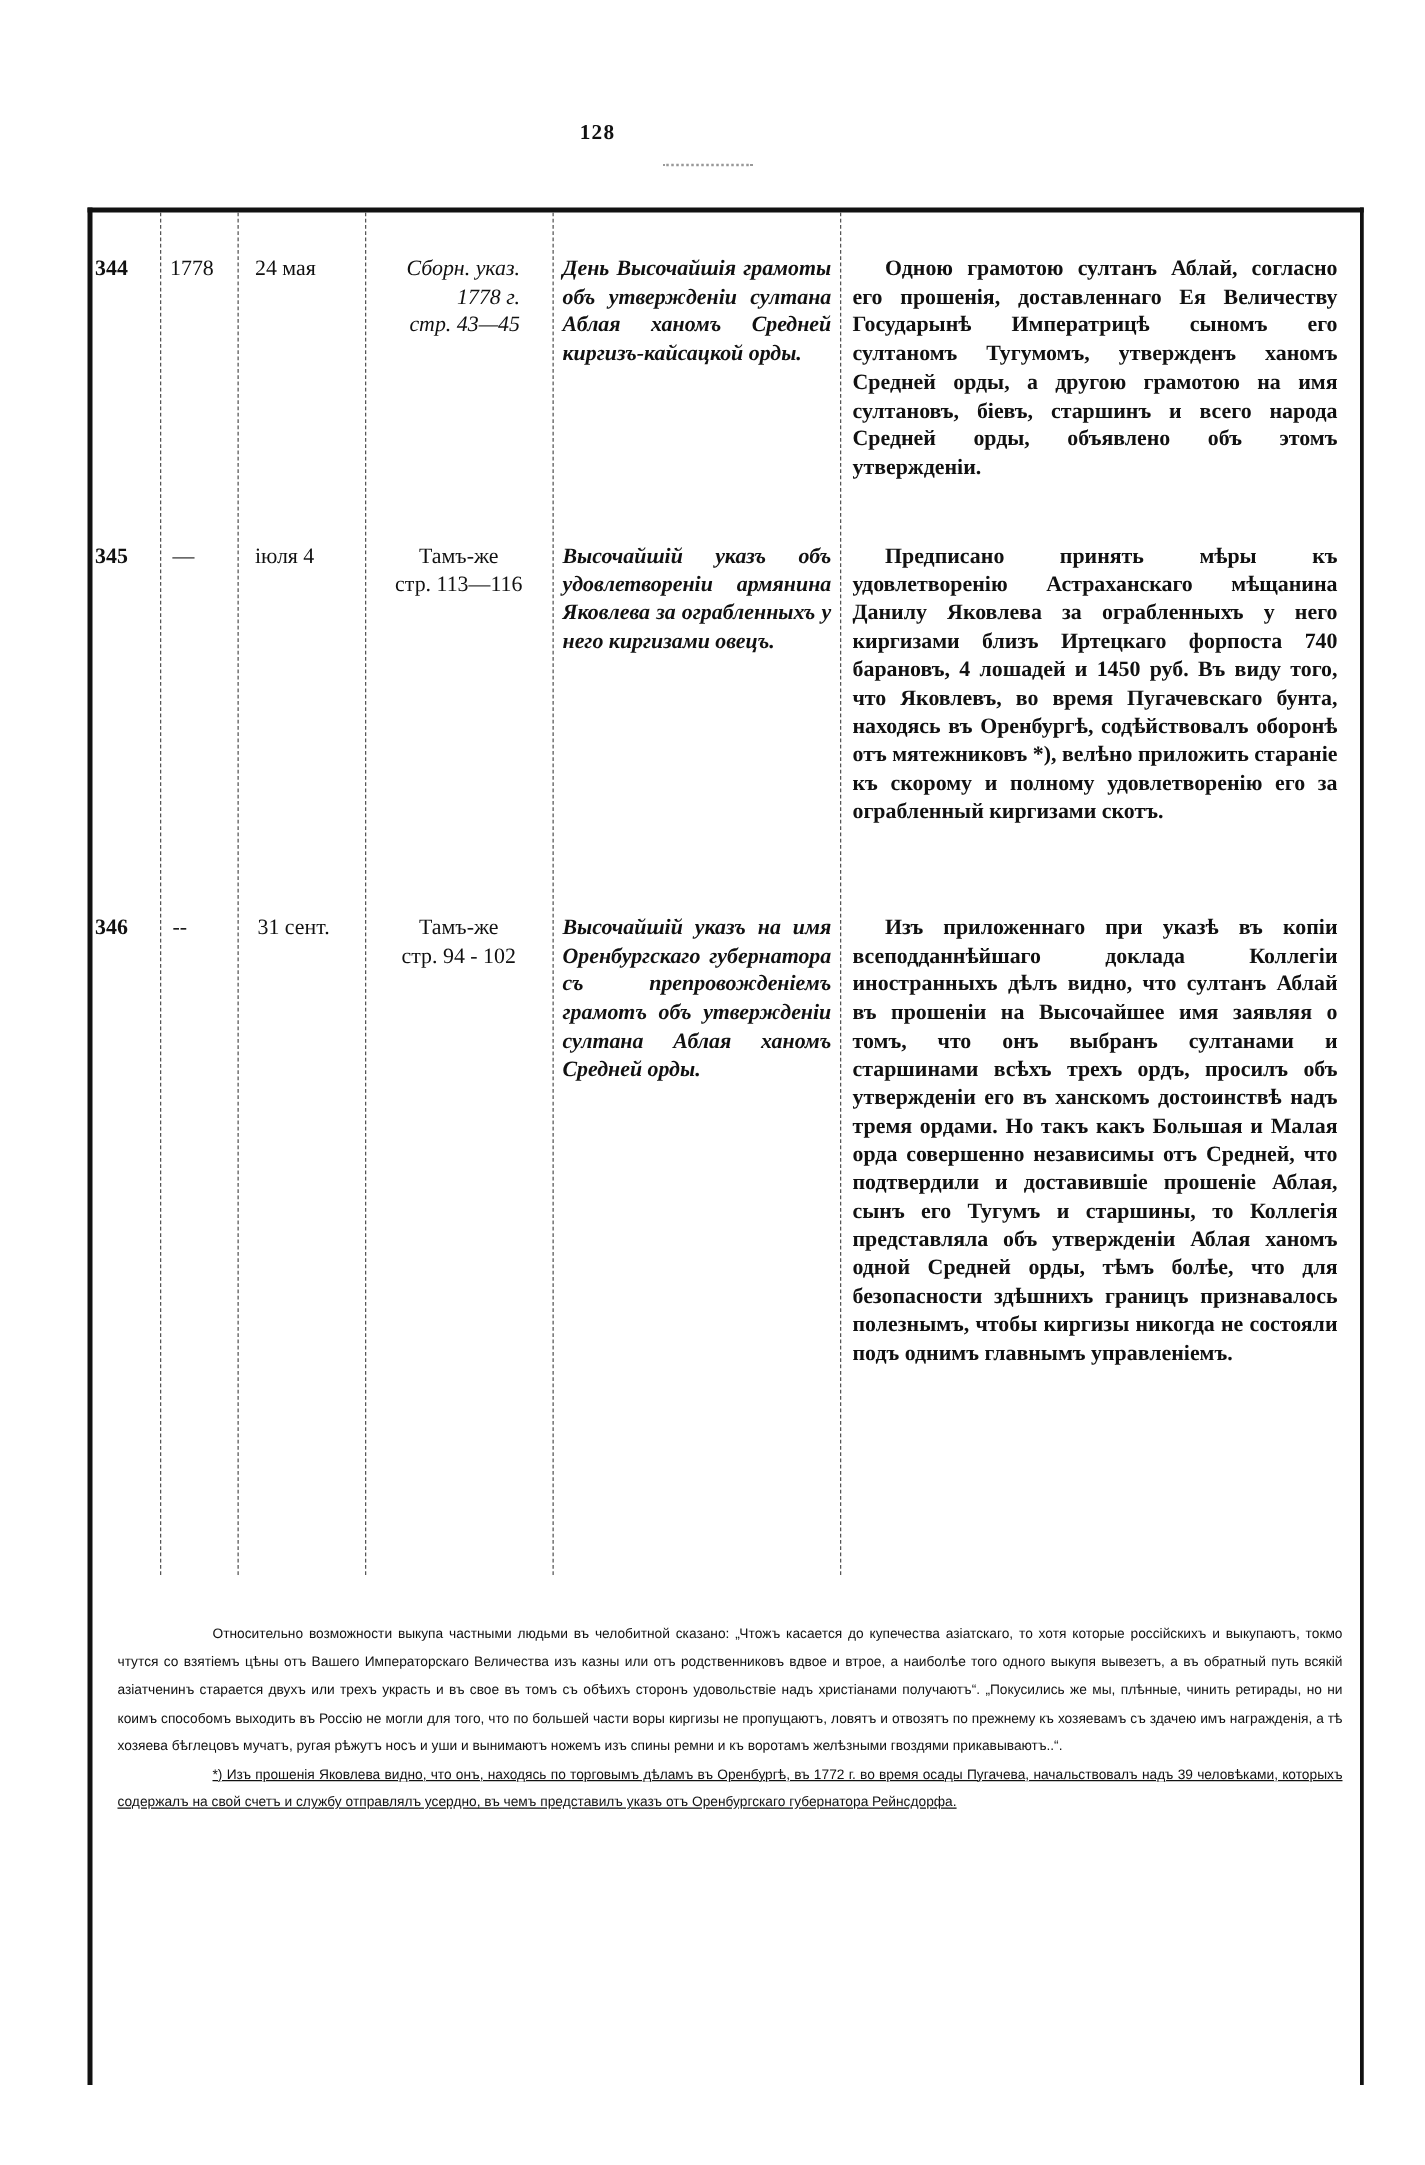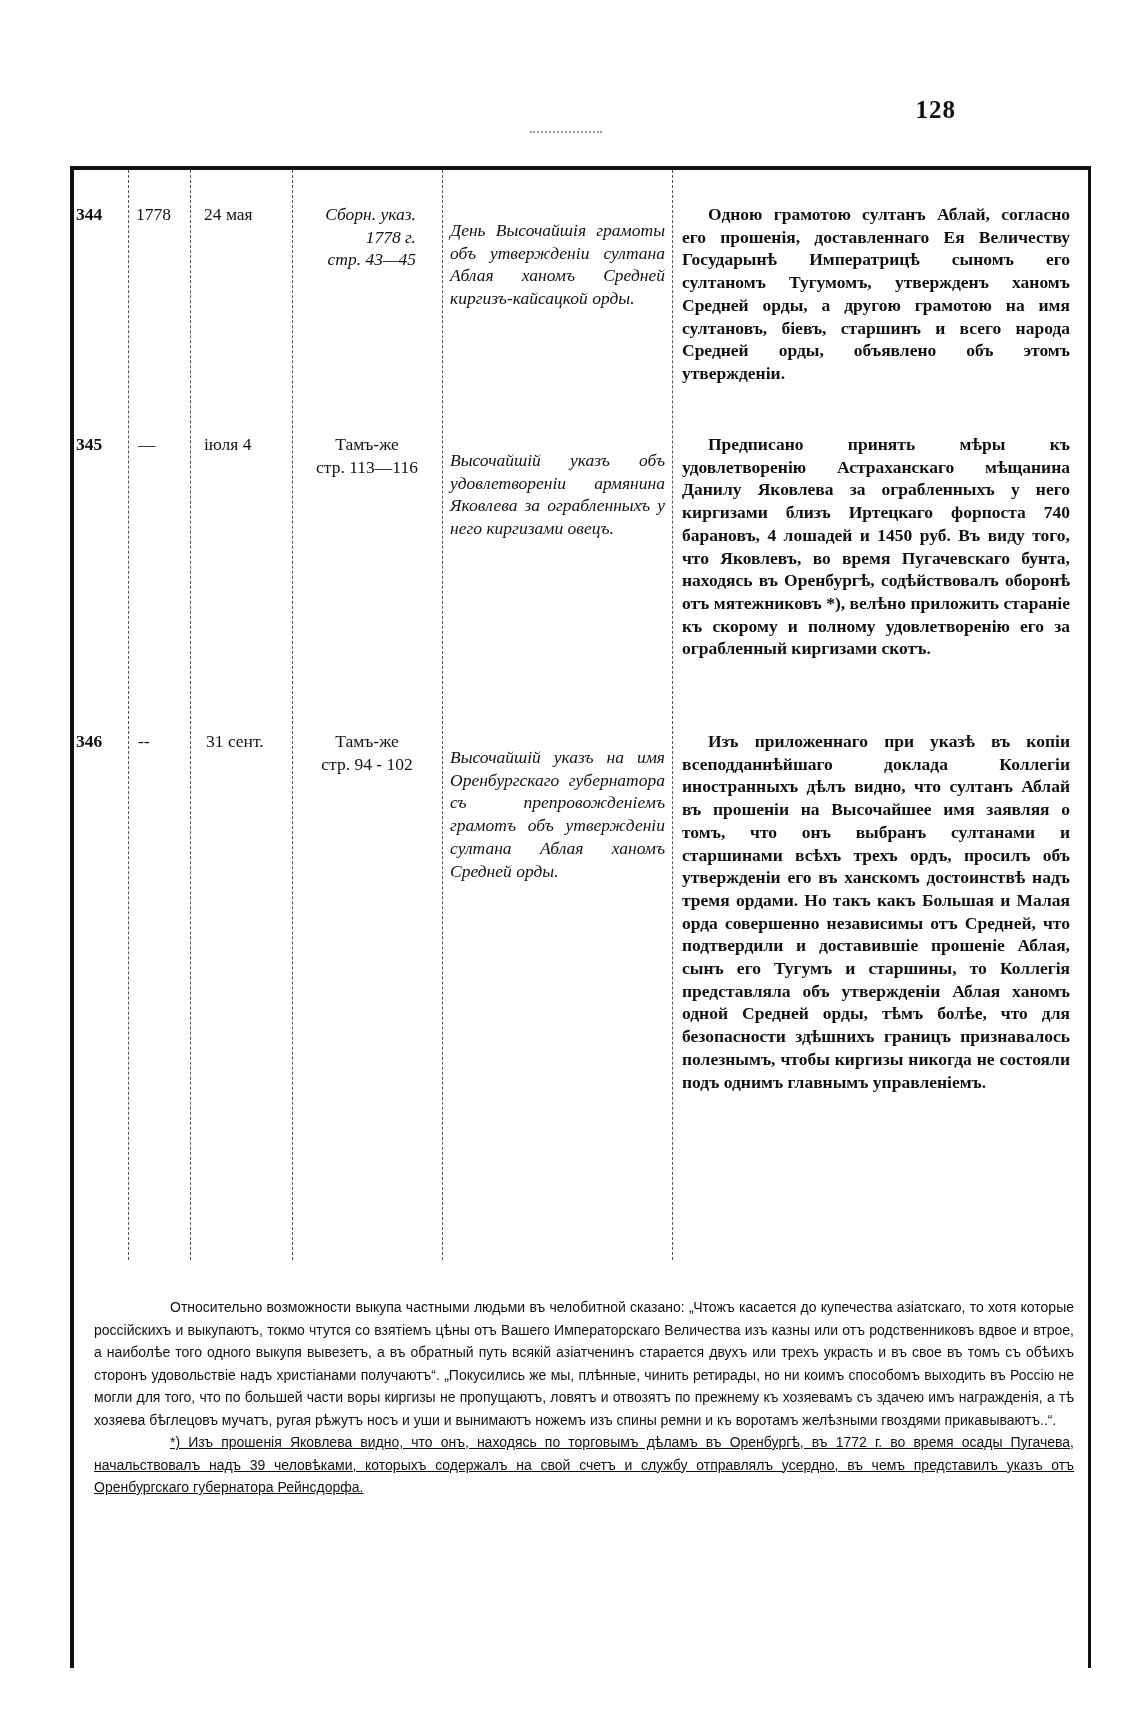--- a/index.html
+++ b/index.html
@@ -1,32 +1,32 @@
 <!DOCTYPE html>
 <html><head>
 <meta charset="utf-8">
 <style>
   html, body { margin: 0; padding: 0; background: #ffffff; }
   body { width: 1140px; height: 1732px; position: relative; overflow: hidden;
          font-family: "Liberation Serif", "DejaVu Serif", serif; color: #111; }
-  .page-num { position: absolute; top: 96px; left: 0; width: 956px; text-align: right;
-              font-size: 25px; font-weight: bold; letter-spacing: 1px; }
+  .page-num { position: absolute; top: 96px; left: 0; width: 956px; text-align: center;
+              font-size: 17px; font-weight: bold; letter-spacing: 1px; }
   .page-num-underline { position: absolute; top: 131px; left: 530px; width: 72px; height: 0;
               border-top: 2px dotted #999; }
   .frame { position: absolute; left: 70px; top: 166px; width: 1014px; height: 1498px;
            border-top: 4px solid #111; border-left: 4px solid #111; border-right: 3px solid #111; }
   .vline { position: absolute; top: 170px; width: 0; border-left: 1.5px dashed #555; }
   .cell { position: absolute; font-size: 17.5px; line-height: 22.7px; }
   .num { font-weight: bold; }
   .center { text-align: center; }
   .right { text-align: right; }
-  .ital { font-style: italic; font-weight: normal; text-align: justify; text-align-last: left; margin-top: 16px; }
+  .ital { font-style: italic; font-weight: bold; text-align: justify; text-align-last: left; }
   .body-text { font-weight: bold; text-align: justify; }
   .body-text p { margin: 0; text-indent: 26px; }
-  .prose { position: absolute; left: 94px; width: 980px; font-size: 14px; line-height: 22.5px;
+  .prose { position: absolute; left: 94px; width: 980px; font-size: 11px; line-height: 22.5px;
            text-align: justify; font-family: "Liberation Sans Narrow", "Liberation Sans", sans-serif; }
   .prose p { margin: 0; text-indent: 76px; }
   .prose p.fn { text-indent: 76px; text-decoration: underline; }
 </style>
 </head>
 <body>
 
 <div class="page-num">128</div>
 <div class="page-num-underline"></div>
 

